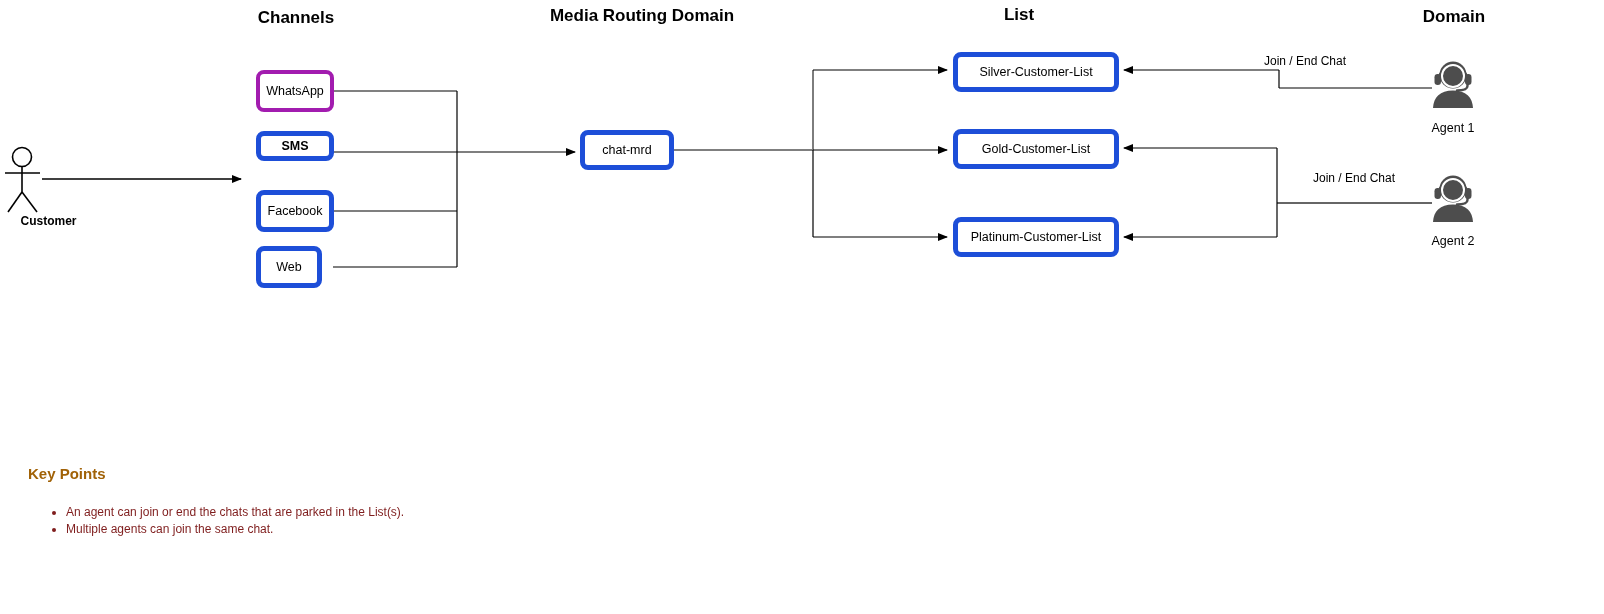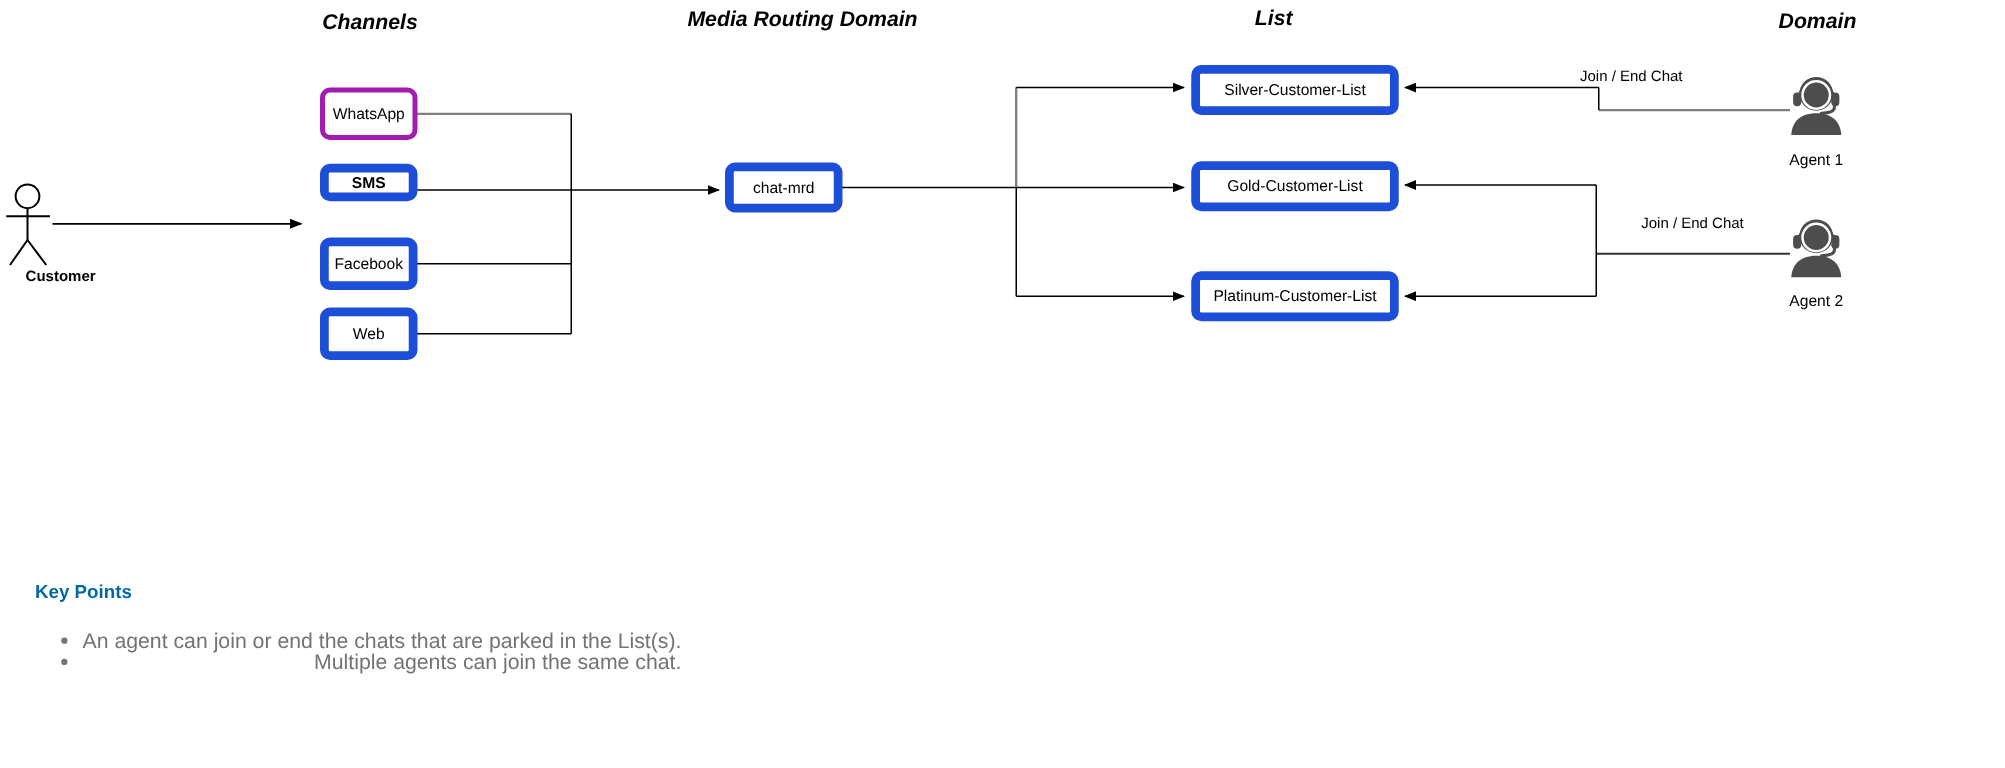--- a/index.html
+++ b/index.html
@@ -28,27 +28,26 @@
   }
   .col-title {
     position: absolute;
     font-size: 17px;
     font-weight: bold;
     color: #000000;
     white-space: nowrap;
     text-align: center;
     transform: translateX(-50%);
     letter-spacing: 0px;
-    font-style: italic;
   }
   .node-box {
     position: absolute;
     box-sizing: border-box;
     background: #ffffff;
-    border: 7px solid #1d4ed8;
+    border: 5px solid #1d4ed8;
     border-radius: 8px;
     display: flex;
     align-items: center;
     justify-content: center;
     font-size: 12.5px;
     color: #000000;
     white-space: nowrap;
   }
   .node-box.highlight {
     border: 4px solid #a21caf;
@@ -86,33 +85,32 @@
     position: absolute;
     width: 52px;
     height: 52px;
   }
   .keypoints {
     position: absolute;
   }
   .keypoints-title {
     font-size: 15px;
     font-weight: bold;
-    color: #0369a1;
+    color: #a16207;
     margin: 0 0 22px 0;
   }
   .keypoints ul {
     margin: 0;
     padding-left: 38px;
     list-style: disc;
   }
   .keypoints li {
-    font-size: 17px;
+    font-size: 12px;
     line-height: 17px;
-    color: #737373;
-    text-align: right;
+    color: #7f1d1d;
   }
 </style>
 </head>
 <body>
 
 <div id="canvas">
 
   <svg class="svg-layer" viewBox="0 0 1604 614">
     <defs>
       <marker id="arrow-black" markerWidth="10" markerHeight="8" refX="9" refY="4" orient="auto" markerUnits="userSpaceOnUse">
@@ -170,21 +168,21 @@
 
   <div class="node-box highlight" style="left:256px; top:70px; width:78px; height:42px;">
     <span>WhatsApp</span>
   </div>
   <div class="node-box" style="left:256px; top:131px; width:78px; height:30px;font-weight:bold;">
     <span>SMS</span>
   </div>
   <div class="node-box" style="left:256px; top:190px; width:78px; height:42px;">
     <span>Facebook</span>
   </div>
-  <div class="node-box" style="left:256px; top:246px; width:78px; height:42px;">
+  <div class="node-box" style="left:256px; top:246px; width:66px; height:42px;">
     <span>Web</span>
   </div>
 
   <div class="node-box" style="left:580px; top:130px; width:94px; height:40px;">
     <span>chat-mrd</span>
   </div>
 
   <div class="node-box" style="left:953px; top:52px; width:166px; height:40px;">
     <span>Silver-Customer-List</span>
   </div>

